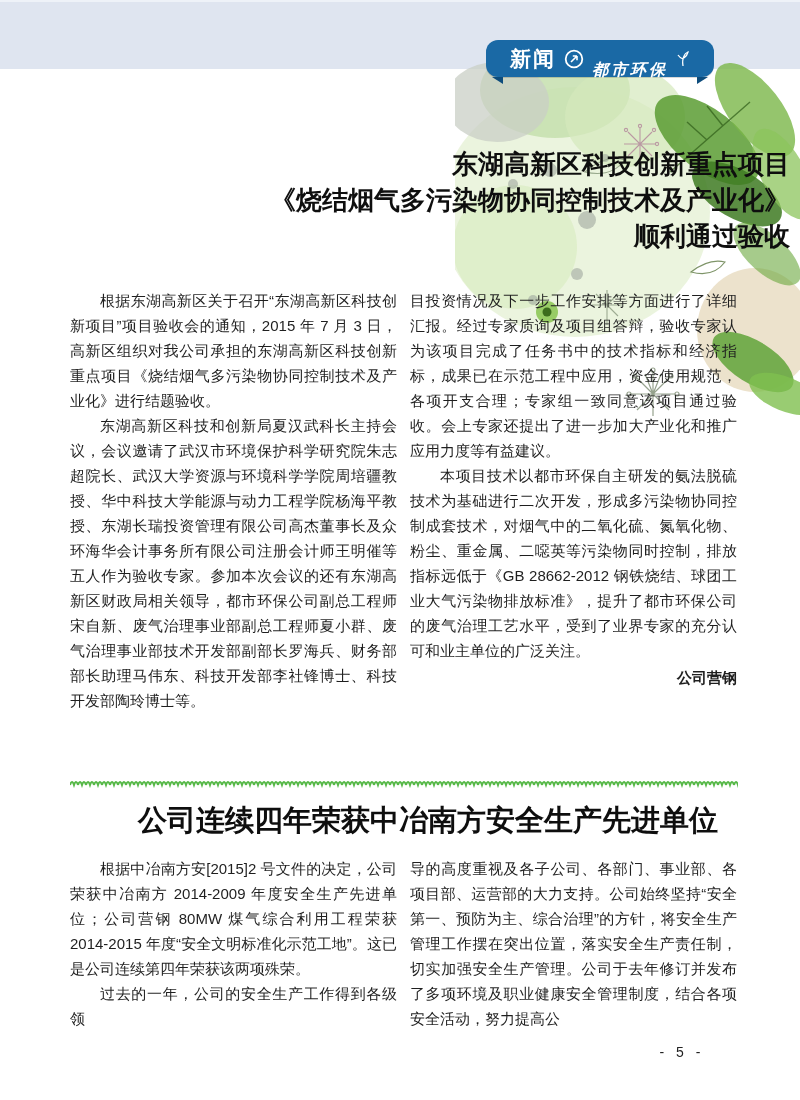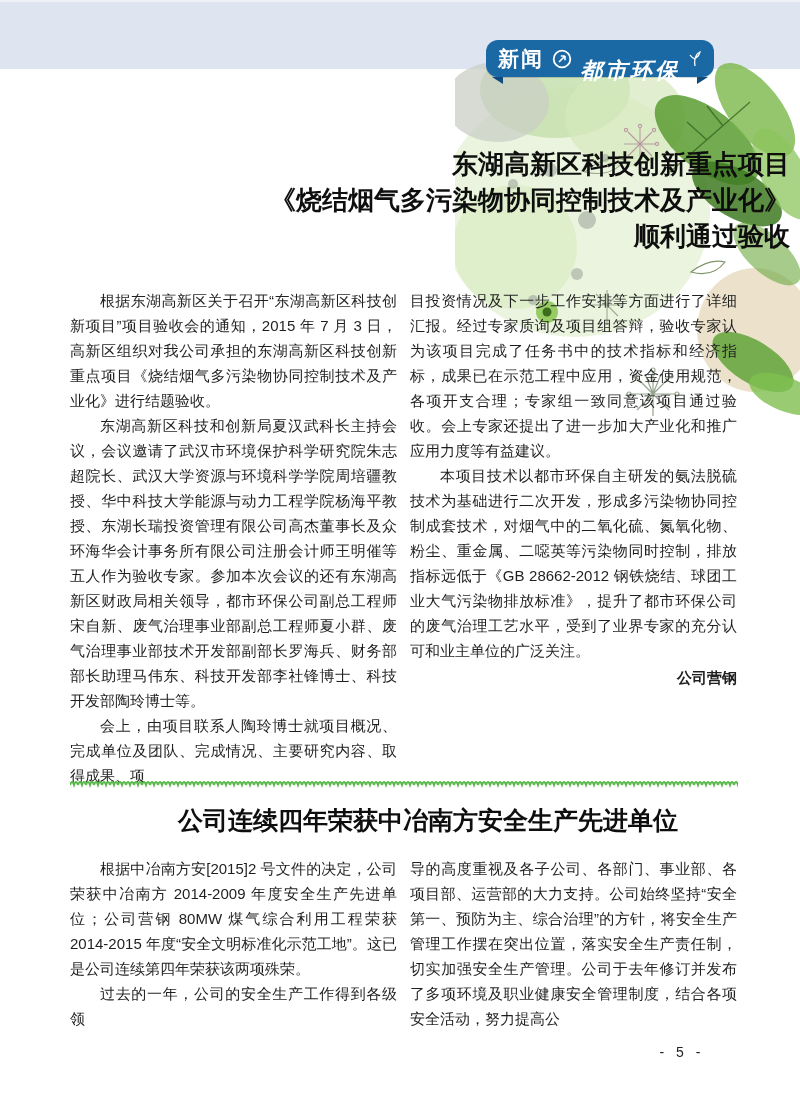--- a/index.html
+++ b/index.html
@@ -18,21 +18,21 @@
     display:flex;align-items:center;justify-content:center;gap:8px;
     z-index:5;box-shadow:0 1px 0 rgba(0,0,0,.15);
   }
   .banner .fold{position:absolute;width:0;height:0;bottom:-7px;}
   .banner .fold.left{left:6px;border-top:7px solid #0d4c7c;border-left:11px solid transparent;}
   .banner .fold.right{right:6px;border-top:7px solid #0d4c7c;border-right:11px solid transparent;}
   .banner .news{
     color:#fff;font-size:21px;font-weight:bold;letter-spacing:2px;
   }
   .banner .brand{
-    color:#fff;font-size:22px;font-weight:bold;letter-spacing:3px;
+    color:#fff;font-size:16px;font-weight:bold;letter-spacing:3px;
     font-style:italic;
     margin-top:24px;
   }
   
   .decor{position:absolute;left:455px;top:62px;z-index:1;pointer-events:none;}
   
   .title1{
     position:absolute;left:70px;top:146px;width:720px;z-index:2;
     text-align:right;font-weight:bold;font-size:26px;line-height:36px;color:#0e0e0e;
   }
@@ -43,21 +43,21 @@
   .cols.a2{top:856px;}
   .col{width:327px;font-size:15px;line-height:25px;text-align:justify;color:#1f1f1f;}
   .col p{margin:0;text-indent:2em;}
   .col p.cont{text-indent:0;}
   .byline{font-weight:bold;text-align:right;text-indent:0 !important;margin-top:2px !important;}
   
   .divider{position:absolute;left:70px;top:778px;z-index:2;line-height:0;}
   
   .title2{
     position:absolute;left:70px;top:800px;width:716px;z-index:2;
-    text-align:center;font-weight:bold;font-size:25px;line-height:40px;color:#0e0e0e;
+    text-align:center;font-weight:bold;font-size:29px;line-height:40px;color:#0e0e0e;
   }
   
   .page-number{
     position:absolute;left:612px;top:1044px;width:140px;z-index:2;
     text-align:center;font-size:14px;letter-spacing:4px;color:#222;
   }
 </style>
 </head>
 <body>
 
@@ -129,21 +129,20 @@
   <div class="title1">
     <div>东湖高新区科技创新重点项目</div>
     <div>《烧结烟气多污染物协同控制技术及产业化》</div>
     <div>顺利通过验收</div>
   </div>
 
   <div class="cols a1">
     <div class="col">
       <p>根据东湖高新区关于召开“东湖高新区科技创新项目”项目验收会的通知，2015 年 7 月 3 日，高新区组织对我公司承担的东湖高新区科技创新重点项目《烧结烟气多污染物协同控制技术及产业化》进行结题验收。</p>
       <p>东湖高新区科技和创新局夏汉武科长主持会议，会议邀请了武汉市环境保护科学研究院朱志超院长、武汉大学资源与环境科学学院周培疆教授、华中科技大学能源与动力工程学院杨海平教授、东湖长瑞投资管理有限公司高杰董事长及众环海华会计事务所有限公司注册会计师王明催等五人作为验收专家。参加本次会议的还有东湖高新区财政局相关领导，都市环保公司副总工程师宋自新、废气治理事业部副总工程师夏小群、废气治理事业部技术开发部副部长罗海兵、财务部部长助理马伟东、科技开发部李社锋博士、科技开发部陶玲博士等。</p>
-      <p>会上，由项目联系人陶玲博士就项目概况、完成单位及团队、完成情况、主要研究内容、取得成果、项</p>
     </div>
     <div class="col">
       <p class="cont">目投资情况及下一步工作安排等方面进行了详细汇报。经过专家质询及项目组答辩，验收专家认为该项目完成了任务书中的技术指标和经济指标，成果已在示范工程中应用，资金使用规范，各项开支合理；专家组一致同意该项目通过验收。会上专家还提出了进一步加大产业化和推广应用力度等有益建议。</p>
       <p>本项目技术以都市环保自主研发的氨法脱硫技术为基础进行二次开发，形成多污染物协同控制成套技术，对烟气中的二氧化硫、氮氧化物、粉尘、重金属、二噁英等污染物同时控制，排放指标远低于《GB 28662-2012 钢铁烧结、球团工业大气污染物排放标准》，提升了都市环保公司的废气治理工艺水平，受到了业界专家的充分认可和业主单位的广泛关注。</p>
       <p class="byline">公司营钢</p>
     </div>
   </div>
 
   <div class="divider">
     <svg width="668" height="10" viewBox="0 0 668 10">

